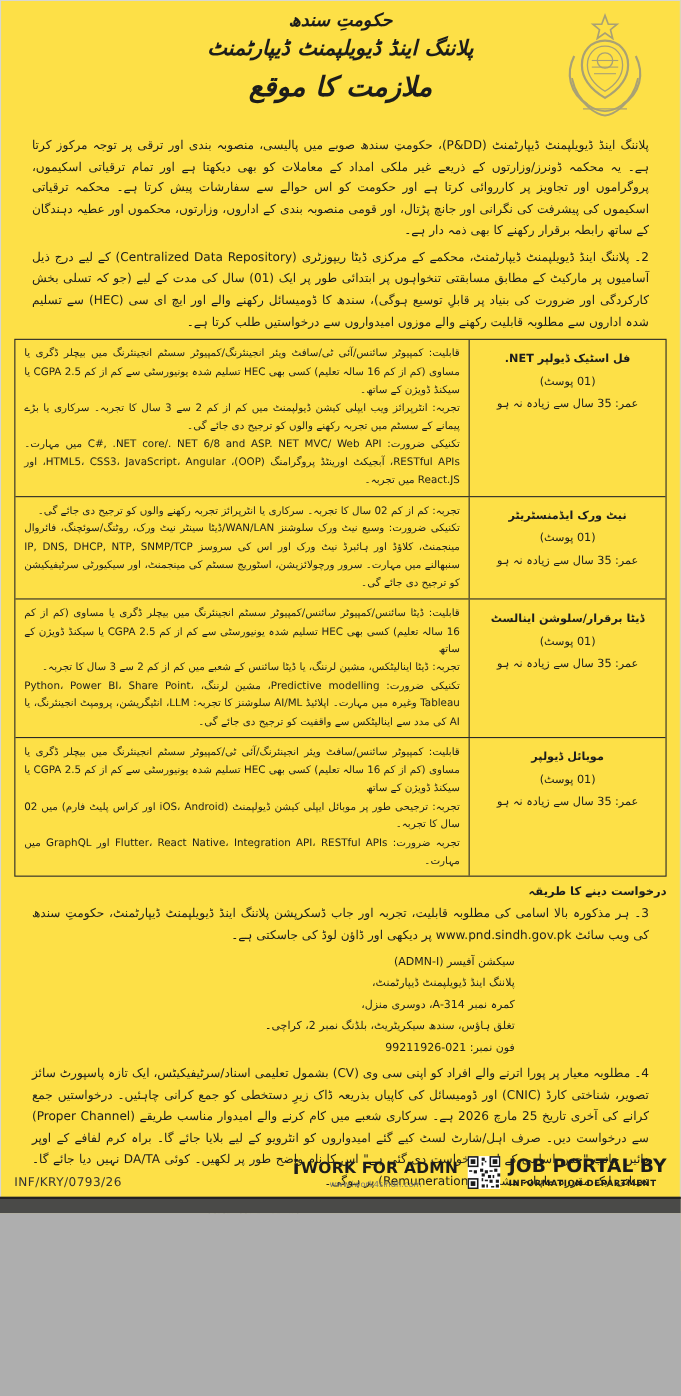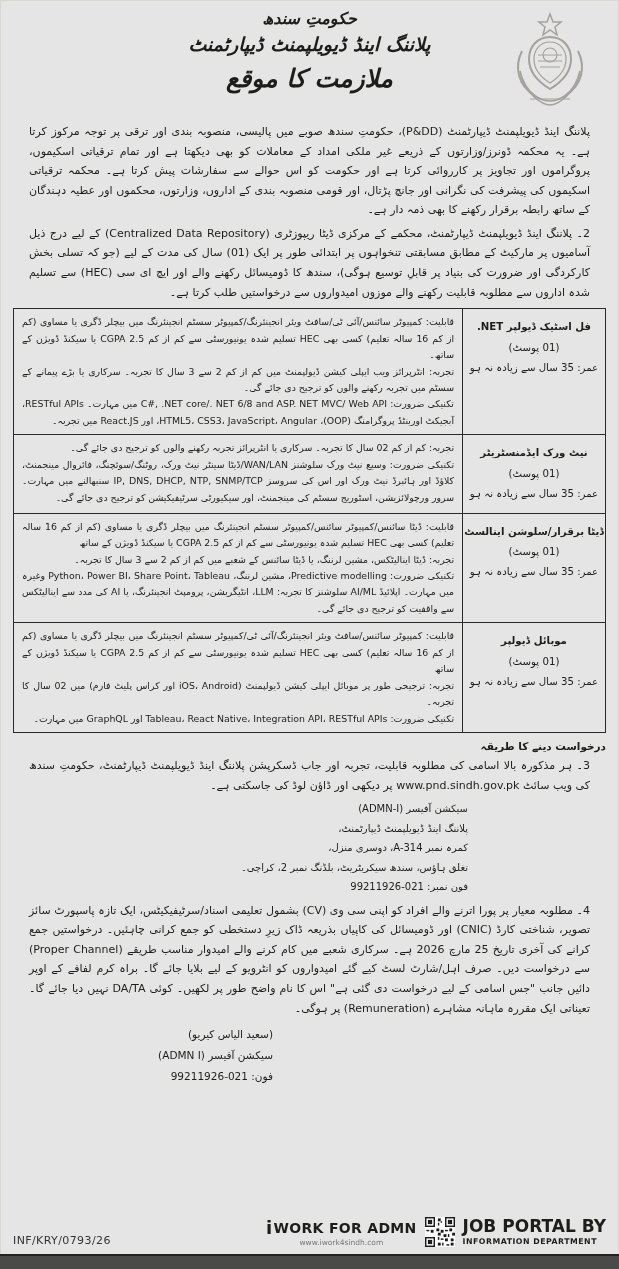--- a/index.html
+++ b/index.html
@@ -1,36 +1,36 @@
 <!DOCTYPE html>
 <html lang="ur"><head>
 <meta charset="utf-8">
 <style>
   html,body{margin:0;padding:0;background:#aeaeae;}
   .page{
-    width:619px;height:1269px;margin:0 auto;position:relative;overflow:hidden;
-    background:#e5e5e5;box-sizing:border-box;padding:6px 13px 0 13px;
+    width:619px;height:1103px;margin:0 auto;position:relative;overflow:hidden;
+    background:#fde047;box-sizing:border-box;padding:6px 13px 0 13px;
     font-family:"DejaVu Sans", sans-serif;color:#1d1d1b;
     box-shadow:inset 0 0 0 1px #d8d7d2;
   }
   
   .header{position:relative;height:112px;}
   .header-text{position:absolute;left:0;right:0;top:2px;text-align:center;}
   .h-govt{font-size:16px;font-weight:bold;font-style:italic;line-height:1.4;}
   .h-dept{font-size:19px;font-weight:bold;font-style:italic;line-height:1.5;}
   .h-title{font-size:25px;font-weight:bold;font-style:italic;line-height:1.4;margin-top:2px;}
   .emblem{position:absolute;right:6px;top:4px;width:100px;height:102px;opacity:.75;}
   
   .para{direction:rtl;text-align:justify;font-size:11px;line-height:1.78;margin:4px 16px;}
   
   .jobs-table{border:1.6px solid #2a2a28;margin-top:6px;direction:rtl;}
   .t-row{display:flex;border-bottom:1.4px solid #2a2a28;}
   .t-row:last-child{border-bottom:none;}
   .pos-cell{width:142px;flex:0 0 142px;border-left:1.4px solid #2a2a28;
-    text-align:center;padding:8px 0;font-size:10.2px;line-height:2;}
+    text-align:center;padding:8px 18px;font-size:10.2px;line-height:2;}
   .pos-title{font-weight:bold;}
   .det-cell{flex:1;padding:5px 8px;}
   .det-cell .para{margin:0;font-size:9.4px;line-height:1.75;}
   
   .apply-head{direction:rtl;text-align:right;font-size:10.5px;font-weight:bold;margin-top:7px;}
   .officer-block{direction:rtl;padding-right:138px;font-size:10px;line-height:1.95;margin-top:3px;}
   .sign-block{direction:rtl;margin-top:6px;width:220px;margin-right:auto;
     padding-left:40px;text-align:right;font-size:10.5px;line-height:2;}
   
   .footer{position:absolute;left:13px;right:13px;bottom:22px;display:flex;align-items:flex-end;}
@@ -118,21 +118,21 @@
 
     <div class="t-row">
       <div class="pos-cell">
         <div class="pos-title">موبائل ڈیولپر</div>
         <div>(01 پوسٹ)</div>
         <div>عمر: 35 سال سے زیادہ نہ ہو</div>
       </div>
       <div class="det-cell">
         <div class="para">قابلیت: کمپیوٹر سائنس/سافٹ ویئر انجینئرنگ/آئی ٹی/کمپیوٹر سسٹم انجینئرنگ میں بیچلر ڈگری یا مساوی (کم از کم 16 سالہ تعلیم) کسی بھی HEC تسلیم شدہ یونیورسٹی سے کم از کم CGPA 2.5 یا سیکنڈ ڈویژن کے ساتھ</div>
         <div class="para">تجربہ: ترجیحی طور پر موبائل ایپلی کیشن ڈیولپمنٹ (iOS، Android اور کراس پلیٹ فارم) میں 02 سال کا تجربہ۔</div>
-        <div class="para">تکنیکی ضرورت: Tableau، React Native، Integration API، RESTful APIs اور GraphQL میں مہارت۔</div>
+        <div class="para">تجربہ ضرورت: Flutter، React Native، Integration API، RESTful APIs اور GraphQL میں مہارت۔</div>
       </div>
     </div>
 
   </div>
 
   <div class="apply-head">درخواست دینے کا طریقہ</div>
   <div class="para">3۔ ہر مذکورہ بالا اسامی کی مطلوبہ قابلیت، تجربہ اور جاب ڈسکرپشن پلاننگ اینڈ ڈیویلپمنٹ ڈیپارٹمنٹ، حکومتِ سندھ کی ویب سائٹ www.pnd.sindh.gov.pk پر دیکھی اور ڈاؤن لوڈ کی جاسکتی ہے۔</div>
 
   <div class="officer-block">
     <div>سیکشن آفیسر (ADMN-I)</div>

